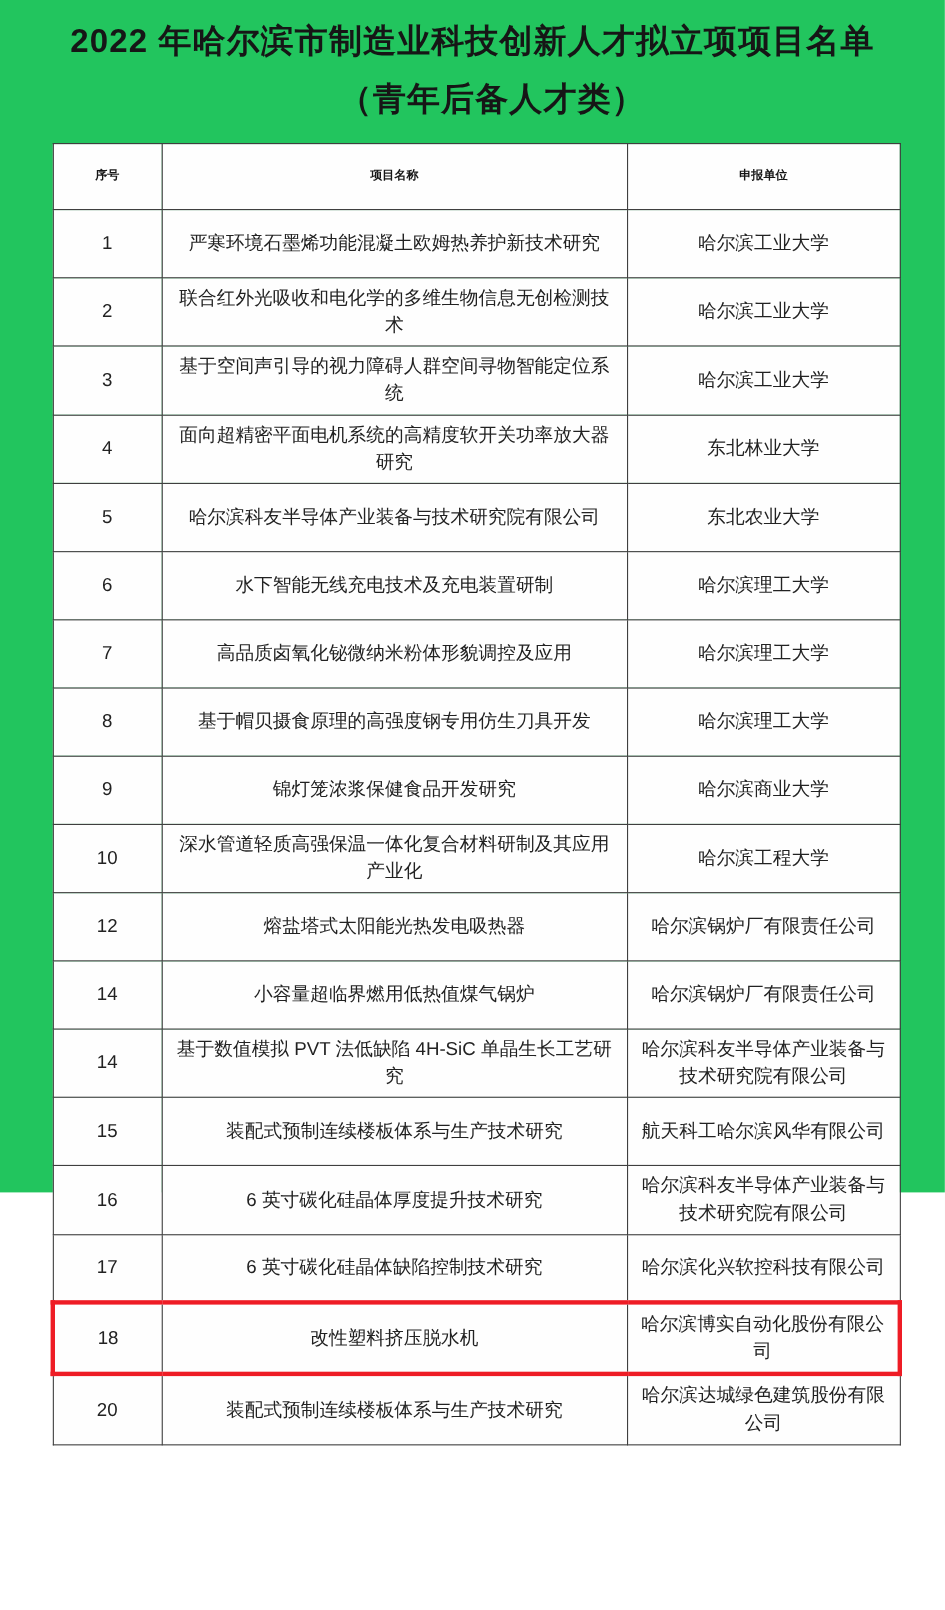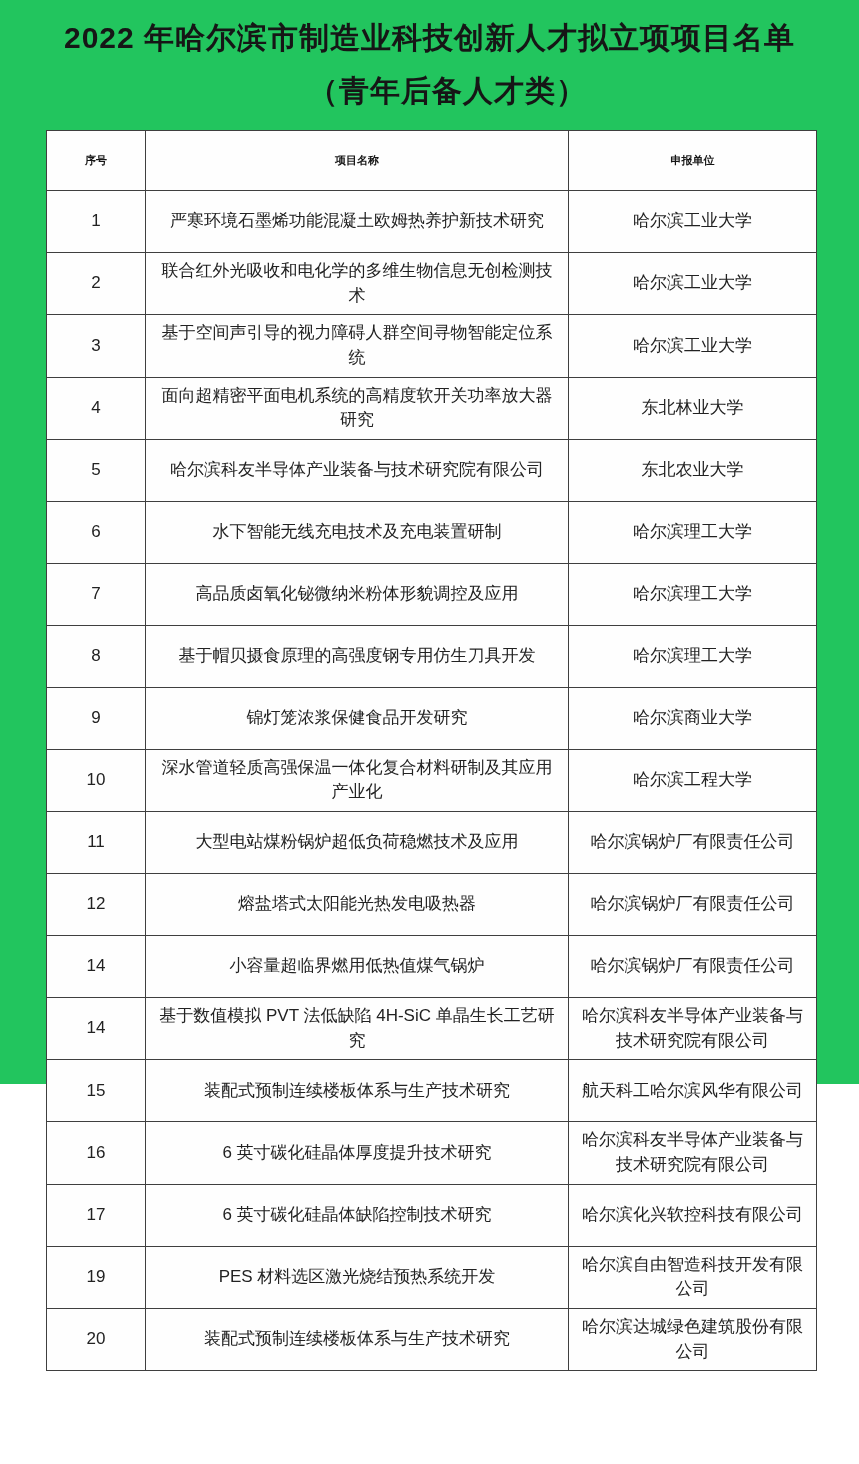--- a/index.html
+++ b/index.html
@@ -138,25 +138,20 @@
     <td>9</td>
     <td>锦灯笼浓浆保健食品开发研究</td>
     <td>哈尔滨商业大学</td>
   </tr>
         <tr>
     <td>10</td>
     <td>深水管道轻质高强保温一体化复合材料研制及其应用产业化</td>
     <td>哈尔滨工程大学</td>
   </tr>
         <tr>
-    <td>11</td>
-    <td>大型电站煤粉锅炉超低负荷稳燃技术及应用</td>
-    <td>哈尔滨锅炉厂有限责任公司</td>
-  </tr>
-        <tr>
     <td>12</td>
     <td>熔盐塔式太阳能光热发电吸热器</td>
     <td>哈尔滨锅炉厂有限责任公司</td>
   </tr>
         <tr>
     <td>14</td>
     <td>小容量超临界燃用低热值煤气锅炉</td>
     <td>哈尔滨锅炉厂有限责任公司</td>
   </tr>
         <tr>
@@ -172,24 +167,24 @@
         <tr>
     <td>16</td>
     <td>6 英寸碳化硅晶体厚度提升技术研究</td>
     <td>哈尔滨科友半导体产业装备与技术研究院有限公司</td>
   </tr>
         <tr>
     <td>17</td>
     <td>6 英寸碳化硅晶体缺陷控制技术研究</td>
     <td>哈尔滨化兴软控科技有限公司</td>
   </tr>
-        <tr>
-    <td>19</td>
-    <td>PES 材料选区激光烧结预热系统开发</td>
-    <td>哈尔滨自由智造科技开发有限公司</td>
+        <tr class="highlighted">
+    <td>18</td>
+    <td>改性塑料挤压脱水机</td>
+    <td>哈尔滨博实自动化股份有限公司</td>
   </tr>
         <tr>
     <td>20</td>
     <td>装配式预制连续楼板体系与生产技术研究</td>
     <td>哈尔滨达城绿色建筑股份有限公司</td>
   </tr>
       </tbody>
   </table>
 </div>
 

